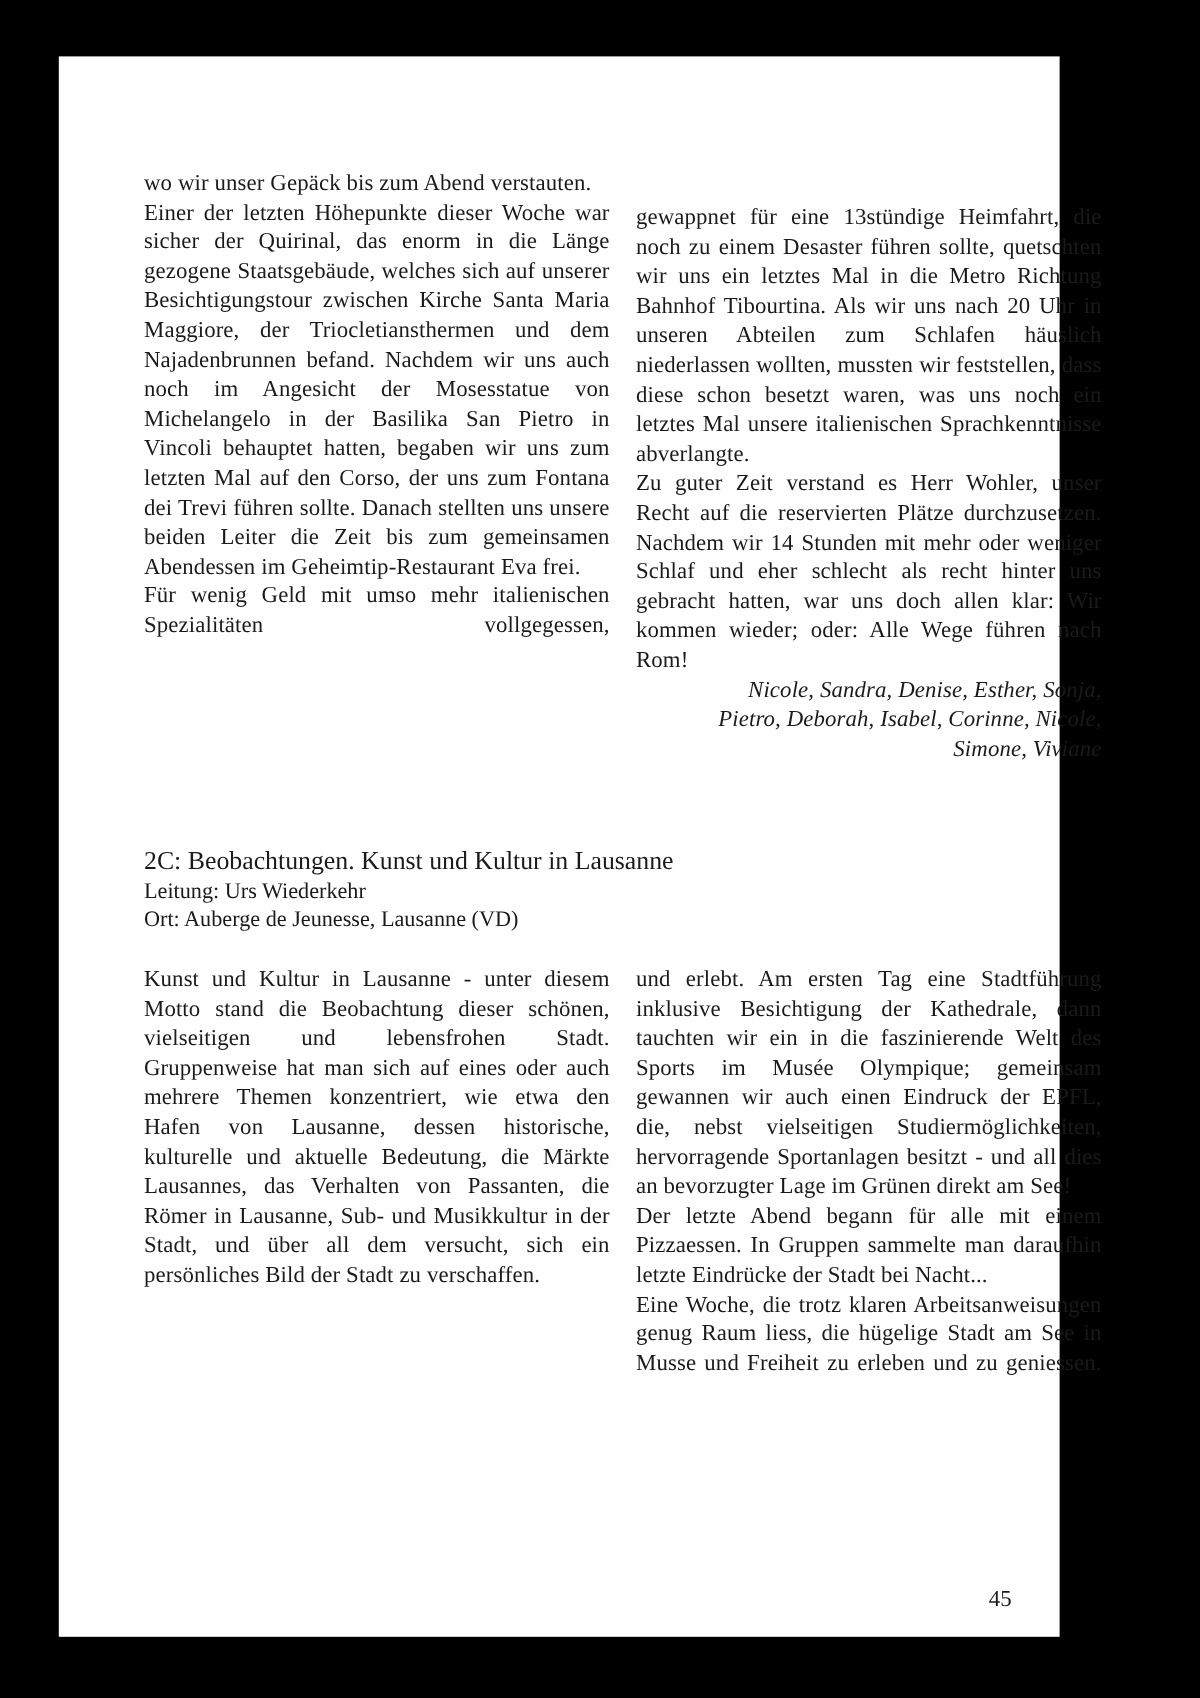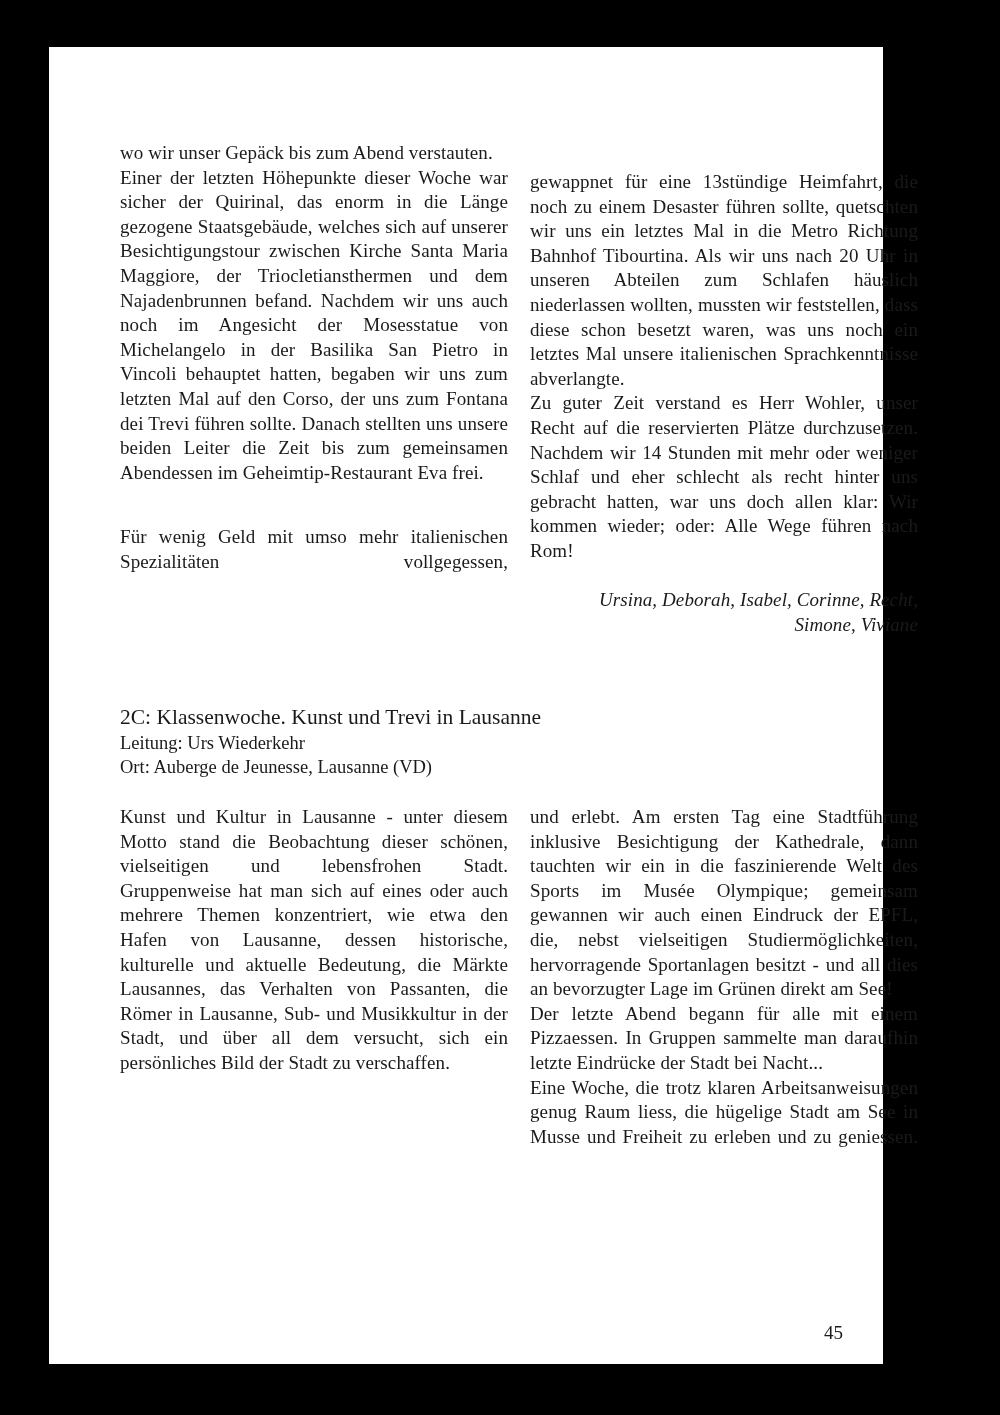--- a/index.html
+++ b/index.html
@@ -74,35 +74,35 @@
     }
   </style>
 </head>
 <body>
 
 <div class="page">
 
   <div class="col col-left-top">
     <p>wo wir unser Gepäck bis zum Abend verstauten.</p>
     <p><span>Einer der letzten Höhepunkte dieser Woche war sicher der Quirinal, das enorm in die Länge gezogene Staatsgebäude, welches sich auf unserer Besichtigungstour zwischen Kirche Santa Maria Maggiore, der Triocletianstherm­en und dem Najadenbrunnen befand. Nachdem wir uns auch noch im Angesicht der Mosesstatue von Michelangelo in der Basilika San Pietro in Vincoli behauptet hatten, begaben wir uns zum letzten Mal auf den Corso, der uns zum Fontana dei Trevi führen sollte. Danach stellten uns unsere beiden Leiter die Zeit bis zum gemeinsamen Abendessen im Geheimtip-Restaurant</span> <span class="italic">Eva</span><span> frei.</span></p>
-    <p style="text-align-last: justify; margin-top: 40px;">Für wenig Geld mit umso mehr italienischen Spezialitäten vollgegessen,</p>
+    <p style="text-align-last: justify;">Für wenig Geld mit umso mehr italienischen Spezialitäten vollgegessen,</p>
   </div>
 
   <div class="col col-right-top">
     <p>gewappnet für eine 13stündige Heimfahrt, die noch zu einem Desaster führen sollte, quetschten wir uns ein letztes Mal in die Metro Richtung Bahnhof Tibourtina. Als wir uns nach 20 Uhr in unseren Abteilen zum Schlafen häuslich niederlassen wollten, mussten wir feststellen, dass diese schon besetzt waren, was uns noch ein letztes Mal unsere italienischen Sprachkenntnisse abverlangte.</p>
     <p>Zu guter Zeit verstand es Herr Wohler, unser Recht auf die reservierten Plätze durchzusetzen. Nachdem wir 14 Stunden mit mehr oder weniger Schlaf und eher schlecht als recht hinter uns gebracht hatten, war uns doch allen klar: Wir kommen wieder; oder: Alle Wege führen nach Rom!</p>
     <p class="signature">
-      <br>
-      <span>Ursina, Deborah, Isabel, Corinne, Recht,</span><br>
+      <span>Nicole, Sandra, Denise, Esther, Sonja,</span><br>
+      <span>Pietro, Deborah, Isabel, Corinne, Nicole,</span><br>
       <span>Simone, Viviane</span>
     </p>
   </div>
 
   <div class="heading-block">
-    <h2 class="section-title">2C: Klassenwoche. Kunst und Trevi in Lausanne</h2>
+    <h2 class="section-title">2C: Beobachtungen. Kunst und Kultur in Lausanne</h2>
     <p class="section-meta">Leitung: Urs Wiederkehr</p>
     <p class="section-meta">Ort: Auberge de Jeunesse, Lausanne (VD)</p>
   </div>
 
   <div class="col col-left-bottom">
     <p><span class="italic">Kunst und Kultur in Lausanne</span><span> - unter diesem Motto stand die Beobachtung dieser schönen, vielseitigen und lebensfrohen Stadt. Gruppenweise hat man sich auf eines oder auch mehrere Themen konzentriert, wie etwa den Hafen von Lausanne, dessen historische, kulturelle und aktuelle Bedeutung, die Märkte Lausannes, das Verhalten von Passanten, die Römer in Lausanne, Sub- und Musikkultur in der Stadt, und über all dem versucht, sich ein persönliches Bild der Stadt zu verschaffen.</span></p>
   </div>
 
   <div class="col col-right-bottom">
     <p>und erlebt. Am ersten Tag eine Stadtführung inklusive Besichtigung der Kathedrale, dann tauchten wir ein in die faszinierende Welt des Sports im Musée Olympique; gemeinsam gewannen wir auch einen Eindruck der EPFL, die, nebst vielseitigen Studiermöglichkeiten, hervorragende Sportanlagen besitzt - und all dies an bevorzugter Lage im Grünen direkt am See!</p>

